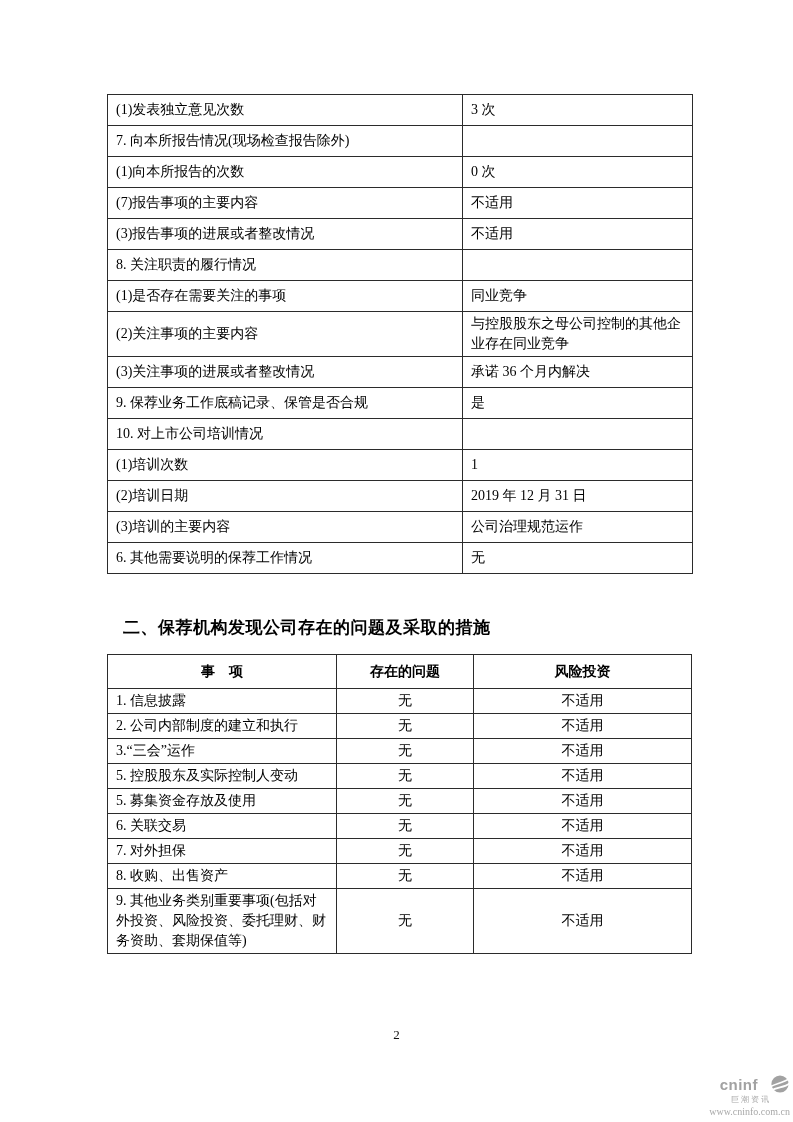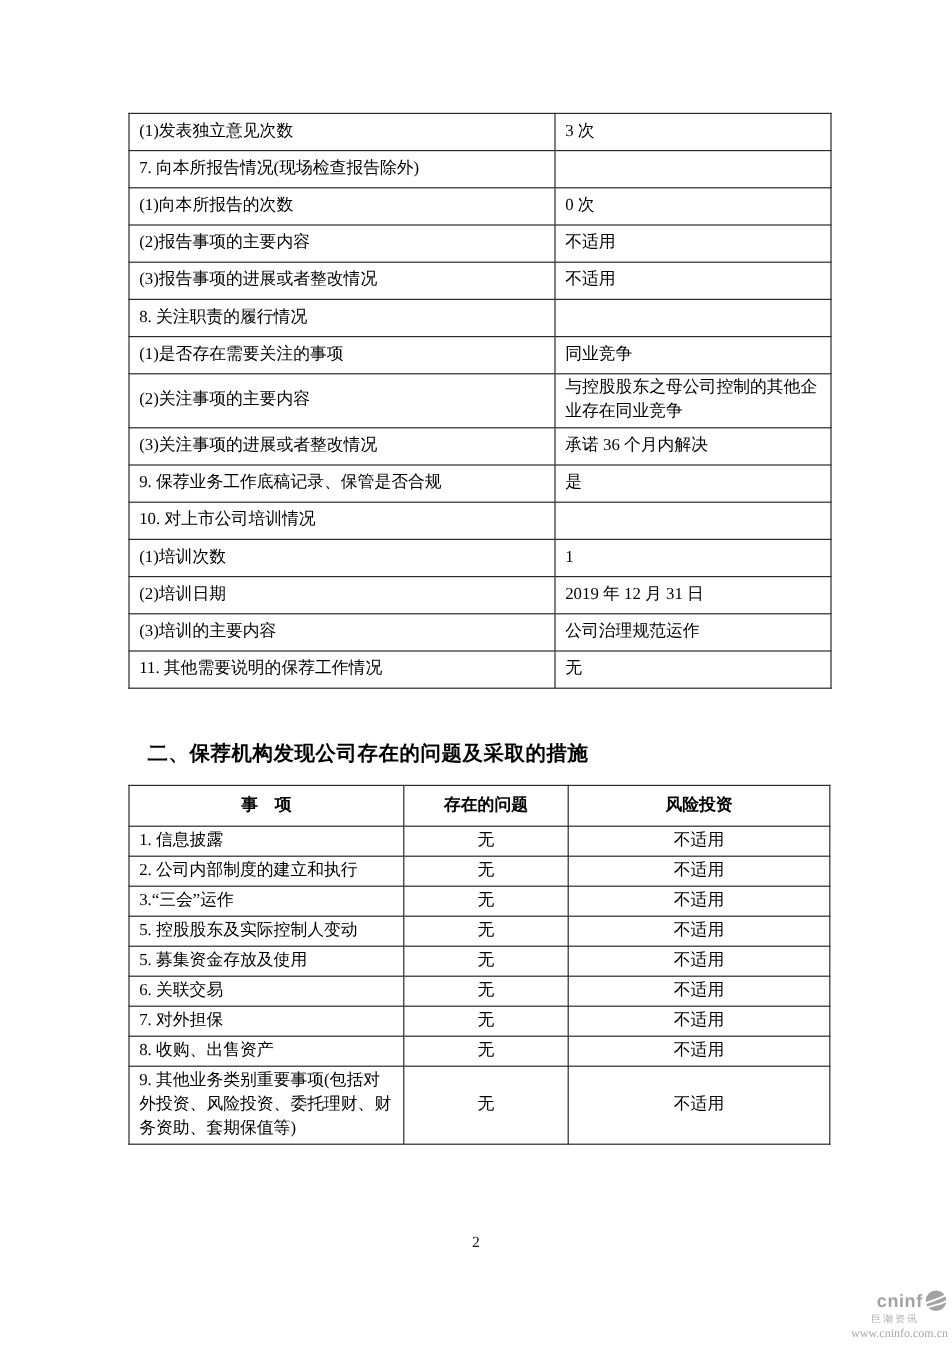--- a/index.html
+++ b/index.html
@@ -41,24 +41,24 @@
   .t2 td.center{text-align:center;padding:2px 4px;}
 
   .pagenum{
     position:absolute;left:0;top:1027px;width:793px;text-align:center;
     font-size:13px;color:#111111;
   }
 
   
   .logo{position:absolute;top:1074px;right:3px;width:86px;color:#a2a2a2;
         font-family:"Liberation Sans","DejaVu Sans",sans-serif;}
-  .logo-row{display:flex;align-items:center;justify-content:flex-end;gap:1px;}
+  .logo-row{display:flex;align-items:center;justify-content:flex-end;gap:12px;}
   .logo-text{font-size:15px;font-weight:bold;letter-spacing:0.5px;color:#a2a2a2;}
   .logo-swirl{display:block;}
-  .logo-cn{font-size:8px;letter-spacing:2px;margin:0 14px 0 22px;color:#a8a8a8;}
+  .logo-cn{font-size:8px;letter-spacing:2px;text-align:center;margin:0 14px 0 22px;color:#a8a8a8;}
   .logo-url{font-size:10px;text-align:right;margin-top:1px;color:#a8a8a8;white-space:nowrap;font-family:Liberation Serif, serif;}
 </style>
 </head>
 <body>
 
 <div class="page">
 
   <table class="t1">
     <colgroup>
         <col class="c1">
@@ -71,21 +71,21 @@
         </tr>
       <tr>
           <td>7. 向本所报告情况(现场检查报告除外)</td>
           <td></td>
         </tr>
       <tr>
           <td>(1)向本所报告的次数</td>
           <td>0 次</td>
         </tr>
       <tr>
-          <td>(2)报告事项的主要内容</td>
+          <td>(7)报告事项的主要内容</td>
           <td>不适用</td>
         </tr>
       <tr>
           <td>(3)报告事项的进展或者整改情况</td>
           <td>不适用</td>
         </tr>
       <tr>
           <td>8. 关注职责的履行情况</td>
           <td></td>
         </tr>
@@ -115,21 +115,21 @@
         </tr>
       <tr>
           <td>(2)培训日期</td>
           <td>2019 年 12 月 31 日</td>
         </tr>
       <tr>
           <td>(3)培训的主要内容</td>
           <td>公司治理规范运作</td>
         </tr>
       <tr>
-          <td>11. 其他需要说明的保荐工作情况</td>
+          <td>6. 其他需要说明的保荐工作情况</td>
           <td>无</td>
         </tr>
     </tbody>
   </table>
 
   <h2 class="heading">二、保荐机构发现公司存在的问题及采取的措施</h2>
 
   <table class="t2">
     <colgroup>
         <col class="c1">

